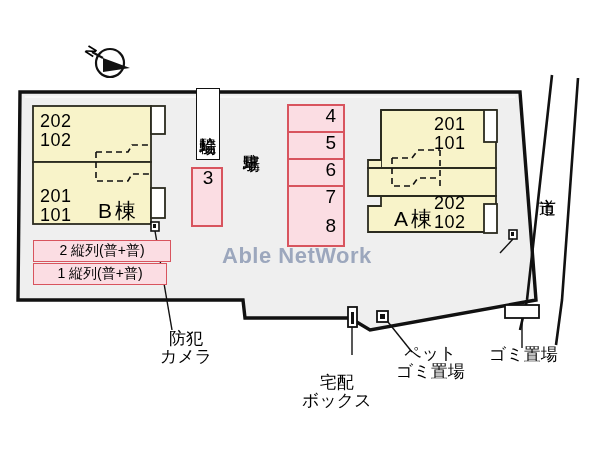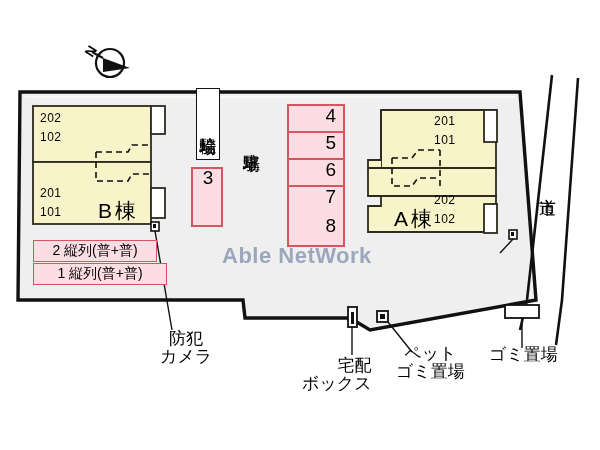--- a/index.html
+++ b/index.html
@@ -23,21 +23,21 @@
     height: 450px;
   }
   .lbl {
     position: absolute;
     color: #000000;
     white-space: pre;
     line-height: 1.05;
   }
   
   .room-num {
-    font-size: 12px;
+    font-size: 18px;
     letter-spacing: 0.5px;
   }
   .bldg-name {
     font-size: 21px;
     letter-spacing: 3px;
     margin-left: 8px;
   }
   .stall-num {
     font-size: 19px;
     text-align: right;
@@ -190,28 +190,28 @@
 
   <div class="lbl vert-cjk" style="left:539px; top:185px;">市道</div>
 
   <div class="lbl stall-num" style="left:198px; top:168px; width:20px; text-align:center;">3</div>
   <div class="lbl stall-num" style="left:300px; top:106px; width:36px;">4</div>
   <div class="lbl stall-num" style="left:300px; top:133px; width:36px;">5</div>
   <div class="lbl stall-num" style="left:300px; top:160px; width:36px;">6</div>
   <div class="lbl stall-num" style="left:300px; top:187px; width:36px;">7</div>
   <div class="lbl stall-num" style="left:300px; top:216px; width:36px;">8</div>
 
-  <div class="tandem-box" style="left:33px; top:240px; width:124px; height:22px;">2 縦列(普+普)</div>
+  <div class="tandem-box" style="left:33px; top:240px; width:138px; height:22px;">2 縦列(普+普)</div>
   <div class="tandem-box" style="left:33px; top:263px; width:134px; height:22px;">1 縦列(普+普)</div>
 
   <div class="lbl cjk-note" style="left:160px; top:330px; text-align:center;">防犯
 カメラ</div>
 
 
-  <div class="lbl cjk-note" style="left:302px; top:357px; text-align:right;">宅配
+  <div class="lbl cjk-note" style="left:302px; top:374px; text-align:center;">宅配
 ボックス</div>
 
   <div class="lbl cjk-note" style="left:396px; top:345px; text-align:center;">ペット
 ゴミ置場</div>
 
   <div class="lbl cjk-note" style="left:489px; top:346px;">ゴミ置場</div>
 
   <div class="watermark" style="left:222px; top:215px;margin-top:28px;">Able NetWork</div>
 
 </div>

